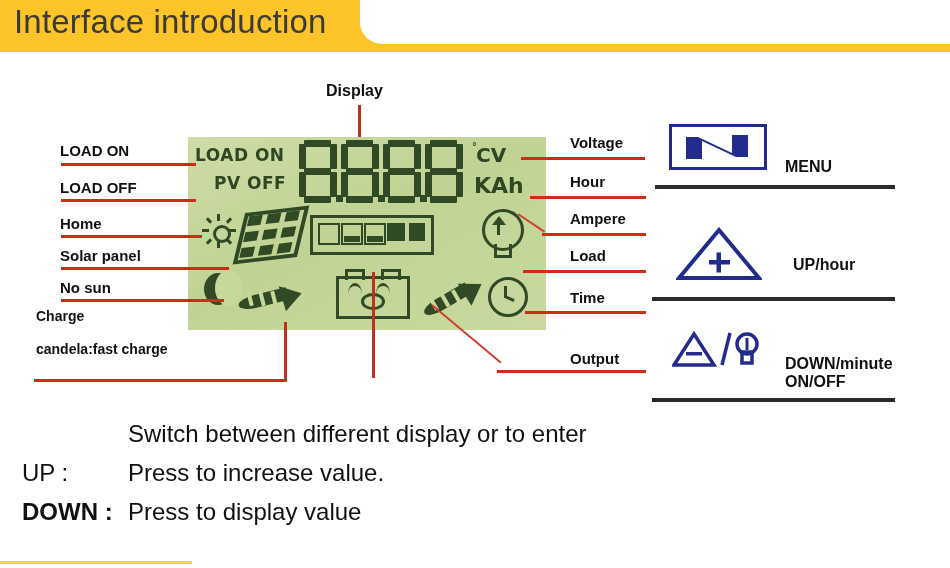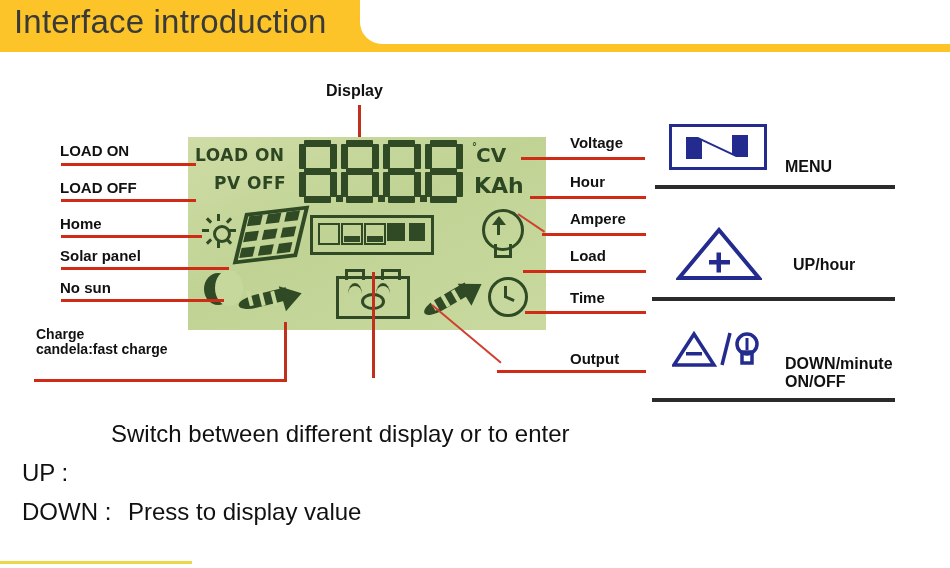--- a/index.html
+++ b/index.html
@@ -299,21 +299,21 @@
 
   <div class="lbl" style="left:60px;top:215px;">Home</div>
   <div class="line" style="left:61px;top:235px;width:141px;"></div>
 
   <div class="lbl" style="left:60px;top:247px;">Solar panel</div>
   <div class="line" style="left:61px;top:267px;width:168px;"></div>
 
   <div class="lbl" style="left:60px;top:279px;">No sun</div>
   <div class="line" style="left:61px;top:299px;width:163px;"></div>
 
-  <div class="lbl sm" style="left:36px;top:326px;">Charge</div>
+  <div class="lbl sm" style="left:36px;top:308px;">Charge</div>
   <div class="lbl sm" style="left:36px;top:341px;">candela:fast charge</div>
   <div class="line" style="left:34px;top:379px;width:253px;"></div>
   <div class="vline" style="left:284px;top:322px;height:60px;"></div>
 
   <div class="vline" style="left:372px;top:272px;height:106px;"></div>
 
   <div class="lbl" style="left:570px;top:134px;">Voltage</div>
   <div class="line" style="left:521px;top:157px;width:124px;"></div>
 
   <div class="lbl" style="left:570px;top:173px;">Hour</div>
@@ -354,23 +354,24 @@
     <rect x="14" y="22" width="16" height="3.5" fill="#242b8e"></rect>
     <line x1="50" y1="35" x2="58" y2="3" stroke="#242b8e" stroke-width="3.5"></line>
     <circle cx="75" cy="14" r="10" fill="none" stroke="#242b8e" stroke-width="3.5"></circle>
     <rect x="70" y="22" width="10" height="11" fill="none" stroke="#242b8e" stroke-width="3.5"></rect>
     <line x1="75" y1="8" x2="75" y2="20" stroke="#242b8e" stroke-width="3"></line>
   </svg>
   <div class="rlbl" style="left:785px;top:355px;">DOWN/minute</div>
   <div class="rlbl" style="left:785px;top:373px;">ON/OFF</div>
   <div class="sep" style="left:652px;top:398px;width:243px;"></div>
 
-  <div class="instr" style="left:111px;top:420px;">Switch between different display or to enter</div>
+  <div class="instr" style="left:128px;top:420px;">Switch between different display or to enter</div>
 
   <div class="instr" style="left:22px;top:459px;">UP :</div>
-
-  <div class="instr" style="left:22px;top:498px;">DOWN :</div>
+  <div class="instr" style="left:128px;top:459px;">Press to increase value.</div>
+
+  <div class="instr" style="left:22px;top:498px;font-weight:bold;">DOWN :</div>
   <div class="instr" style="left:128px;top:498px;">Press to display value</div>
 
   <div class="foot-bar"></div>
 
 
 </div>
 
 </body></html>

